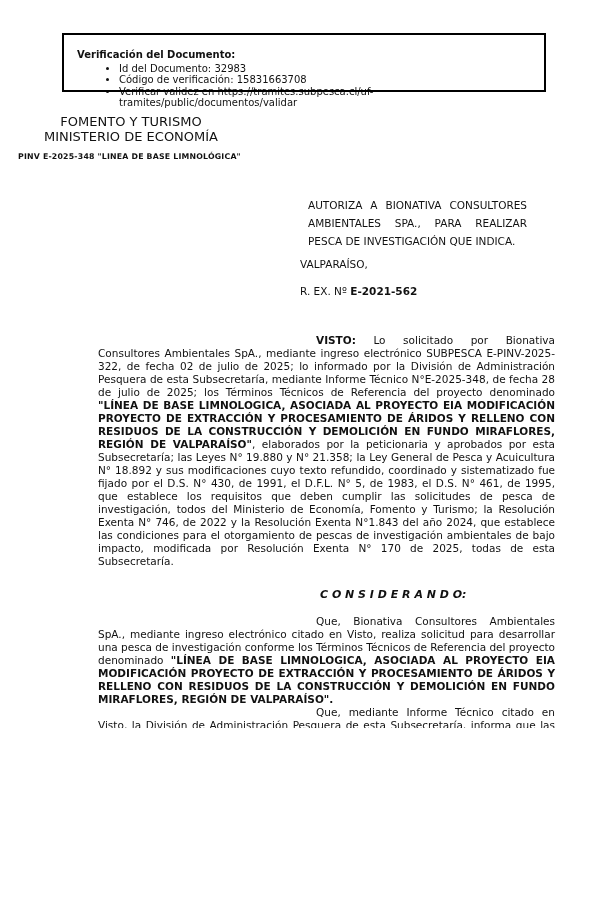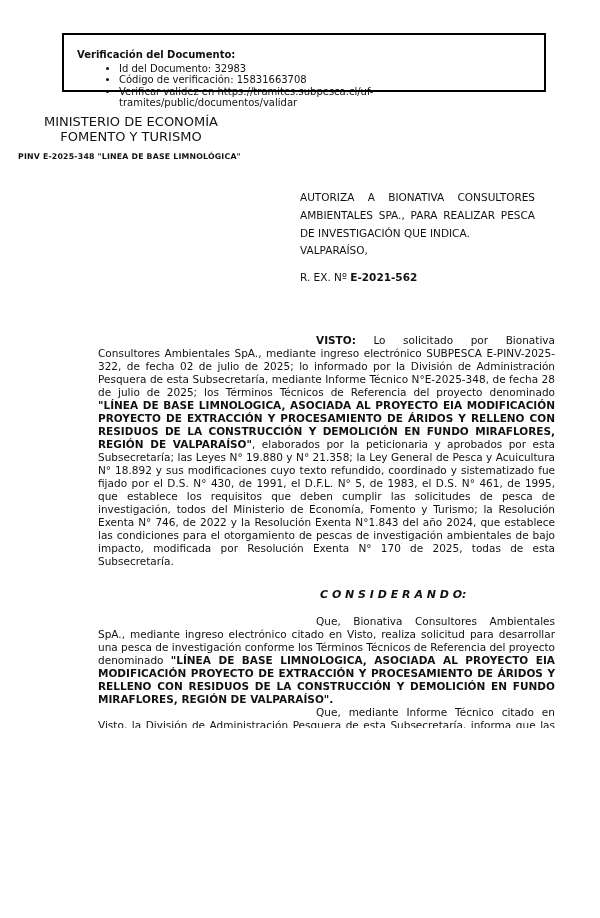--- a/index.html
+++ b/index.html
@@ -18,21 +18,21 @@
   .verify-list li { margin:0; padding:0; }
 
   
   .letterhead { position:absolute; left:0; top:114px; width:262px; text-align:center; }
   .ministry-line { font-size:13px; line-height:15px; }
   .subsecretaria { font-size:11px; line-height:12.5px; font-weight:bold; text-decoration:underline; margin-top:7px; }
   .project-ref { font-size:7.8px; font-weight:bold; text-align:left; margin:8px 0 0 18px; letter-spacing:0.2px; }
 
   
   .subject-block { position:absolute; left:300px; top:188px; width:235px; font-size:10.5px; }
-  .subject-title { margin:0; text-align:justify; line-height:18px; }
+  .subject-title { margin:8px; text-align:justify; line-height:18px; }
   .city-line { margin:2px 0 0 0; line-height:13px; }
   .res-line { margin:14px 0 0 0; line-height:13px; }
   .date-line { margin:18px 0 0 0; line-height:13px; }
   .bold { font-weight:bold; }
 
   
   .doc-body { position:absolute; left:82px; top:334px; width:457px; font-size:10.5px; line-height:13px; text-align:justify;margin-left:16px; }
   .doc-body p { margin:0; }
   .indent { text-indent:218px; }
   .considerando-heading { font-weight:bold; font-size:11px; margin:20px 0 14px 222px !important; text-align:left; text-indent:0;font-style:italic; }
@@ -51,22 +51,22 @@
       <ul class="verify-list">
         <li>Id del Documento: 32983</li>
         <li>Código de verificación: 15831663708</li>
         <li>Verificar validez en https://tramites.subpesca.cl/uf-tramites/public/documentos/validar</li>
       </ul>
     </div>
     <div class="verify-frame"></div>
   </div>
 
   <div class="letterhead">
+    <div class="ministry-line">FOMENTO Y TURISMO</div>
     <div class="ministry-line">MINISTERIO DE ECONOMÍA</div>
-    <div class="ministry-line">FOMENTO Y TURISMO</div>
     <div class="project-ref">PINV E-2025-348 "LINEA DE BASE LIMNOLÓGICA"</div>
   </div>
 
   <div class="subject-block">
     <p class="subject-title">AUTORIZA A BIONATIVA CONSULTORES AMBIENTALES SPA., PARA REALIZAR PESCA DE INVESTIGACIÓN QUE INDICA.</p>
     <p class="city-line">VALPARAÍSO,</p>
     <p class="res-line"><span>R. EX. Nº </span><span class="bold">E-2021-562</span></p>
   </div>
 
   <div class="doc-body">

